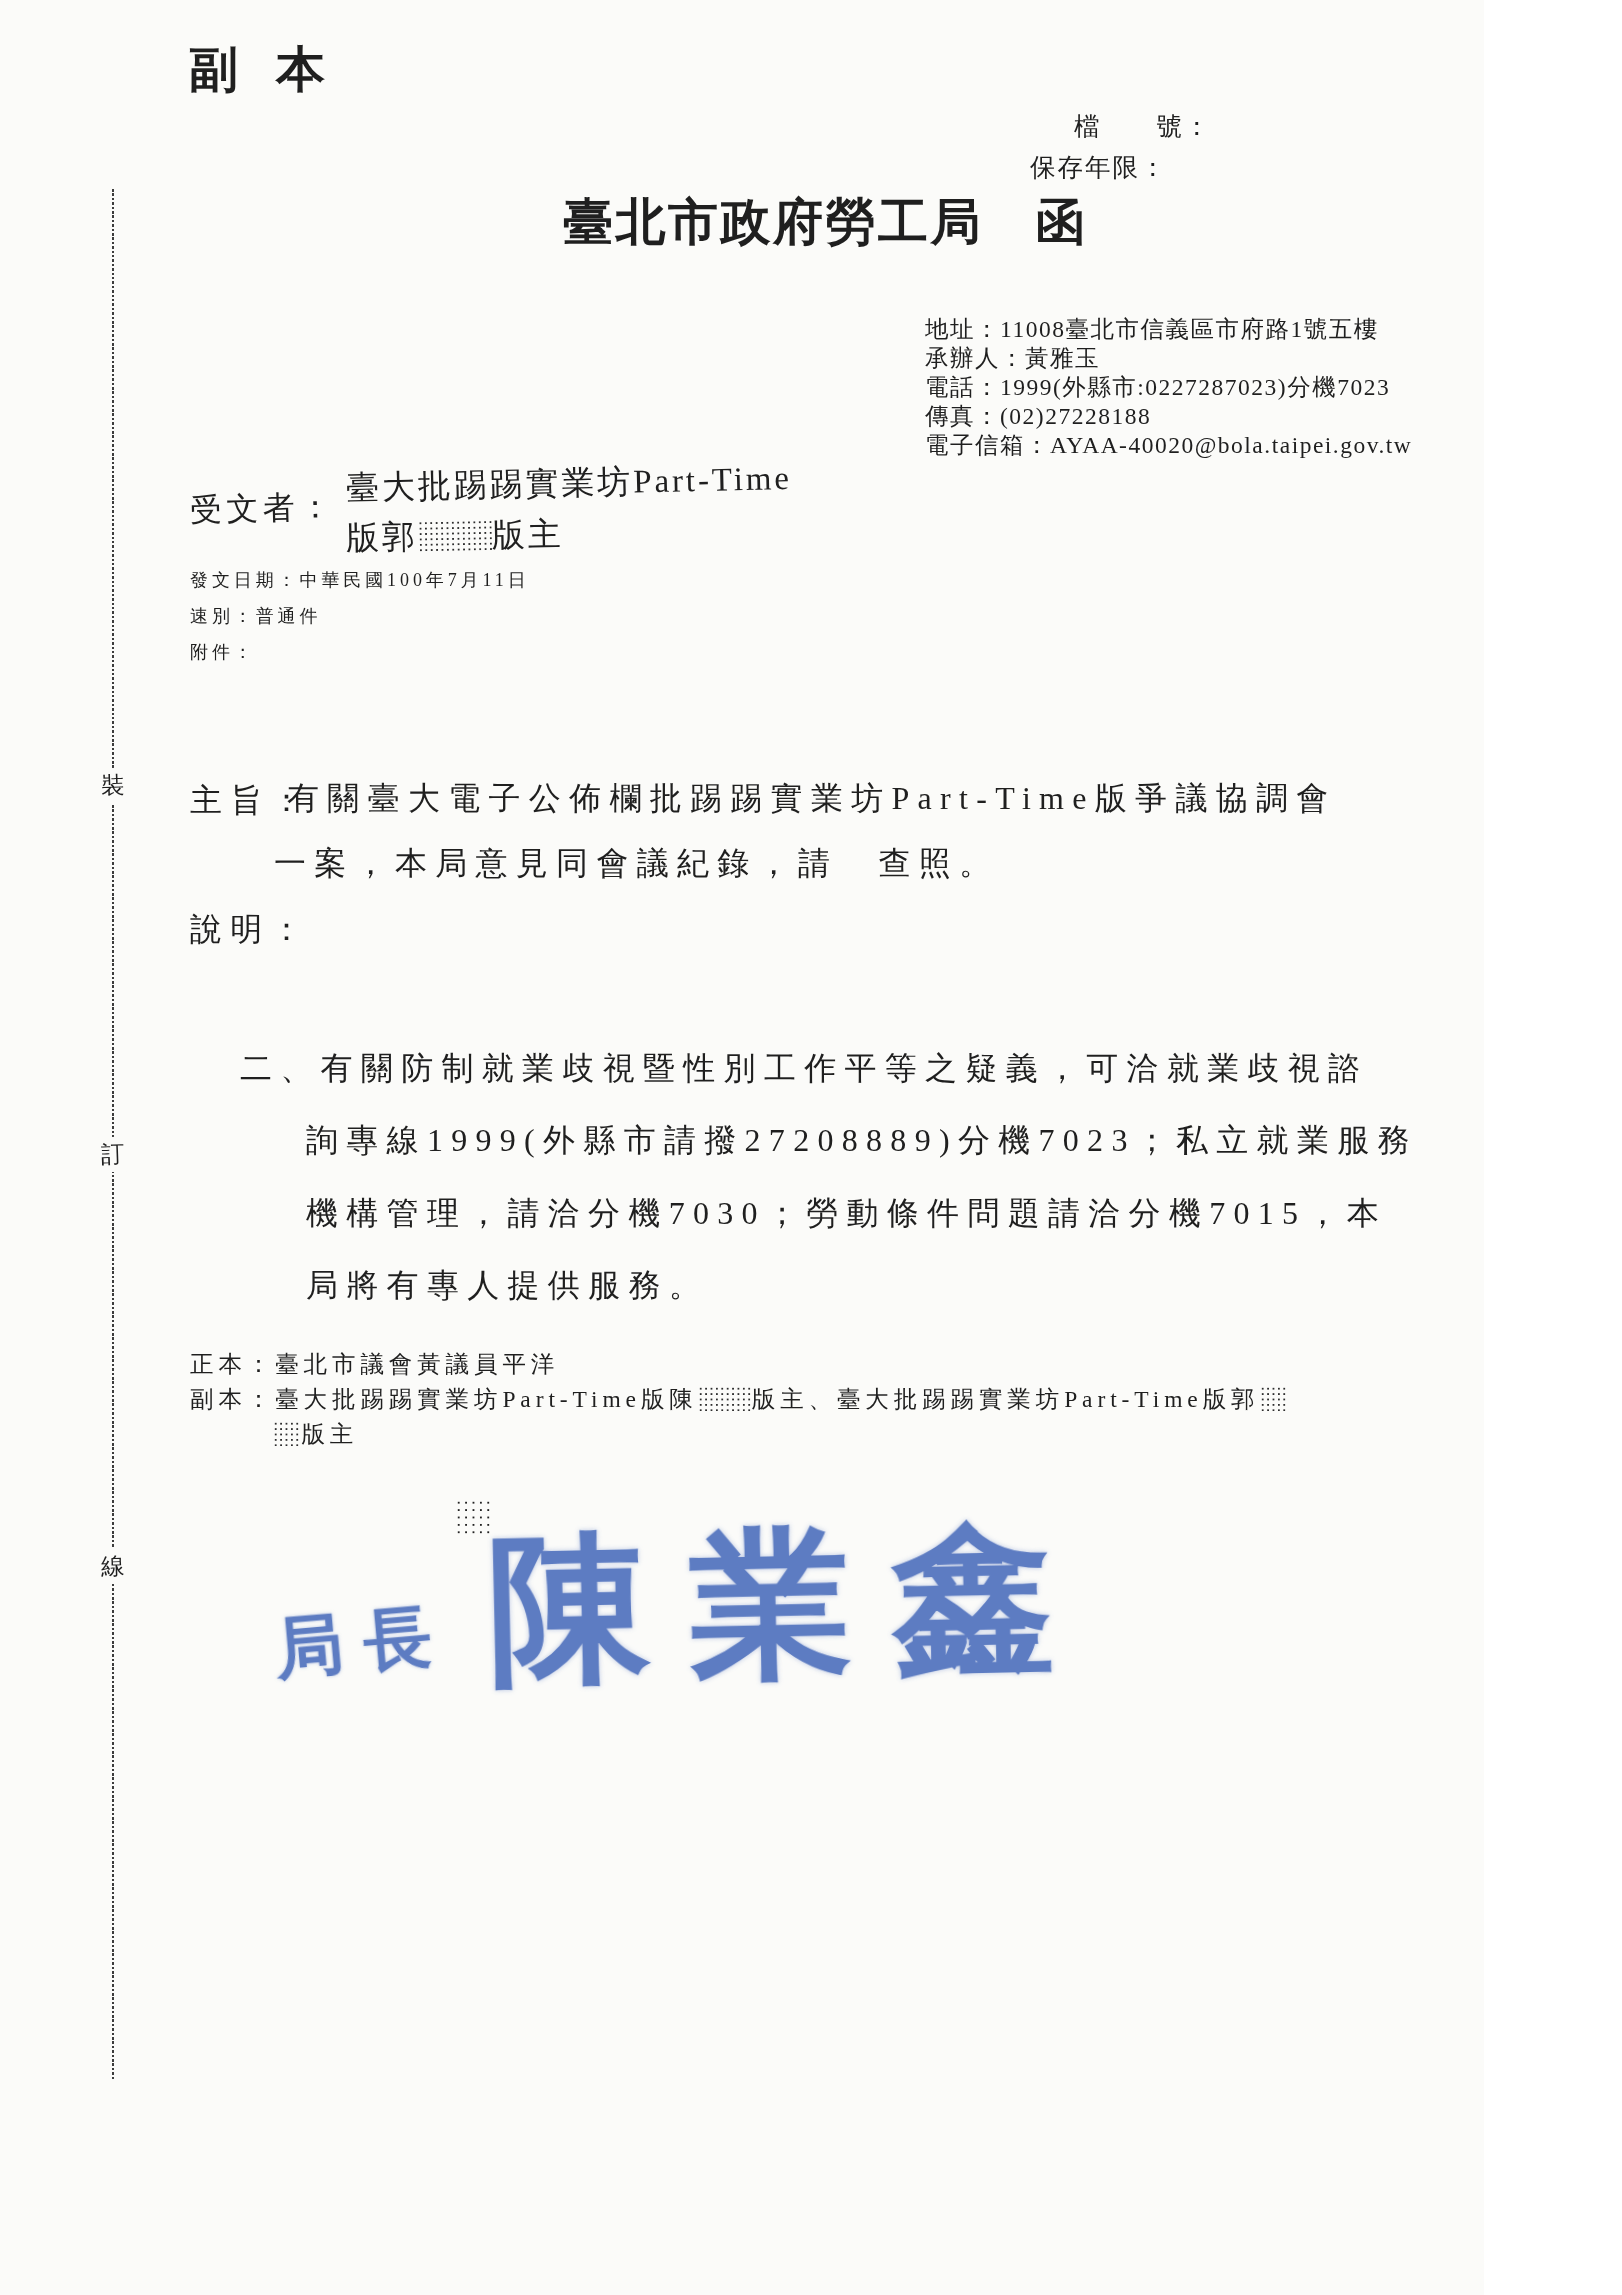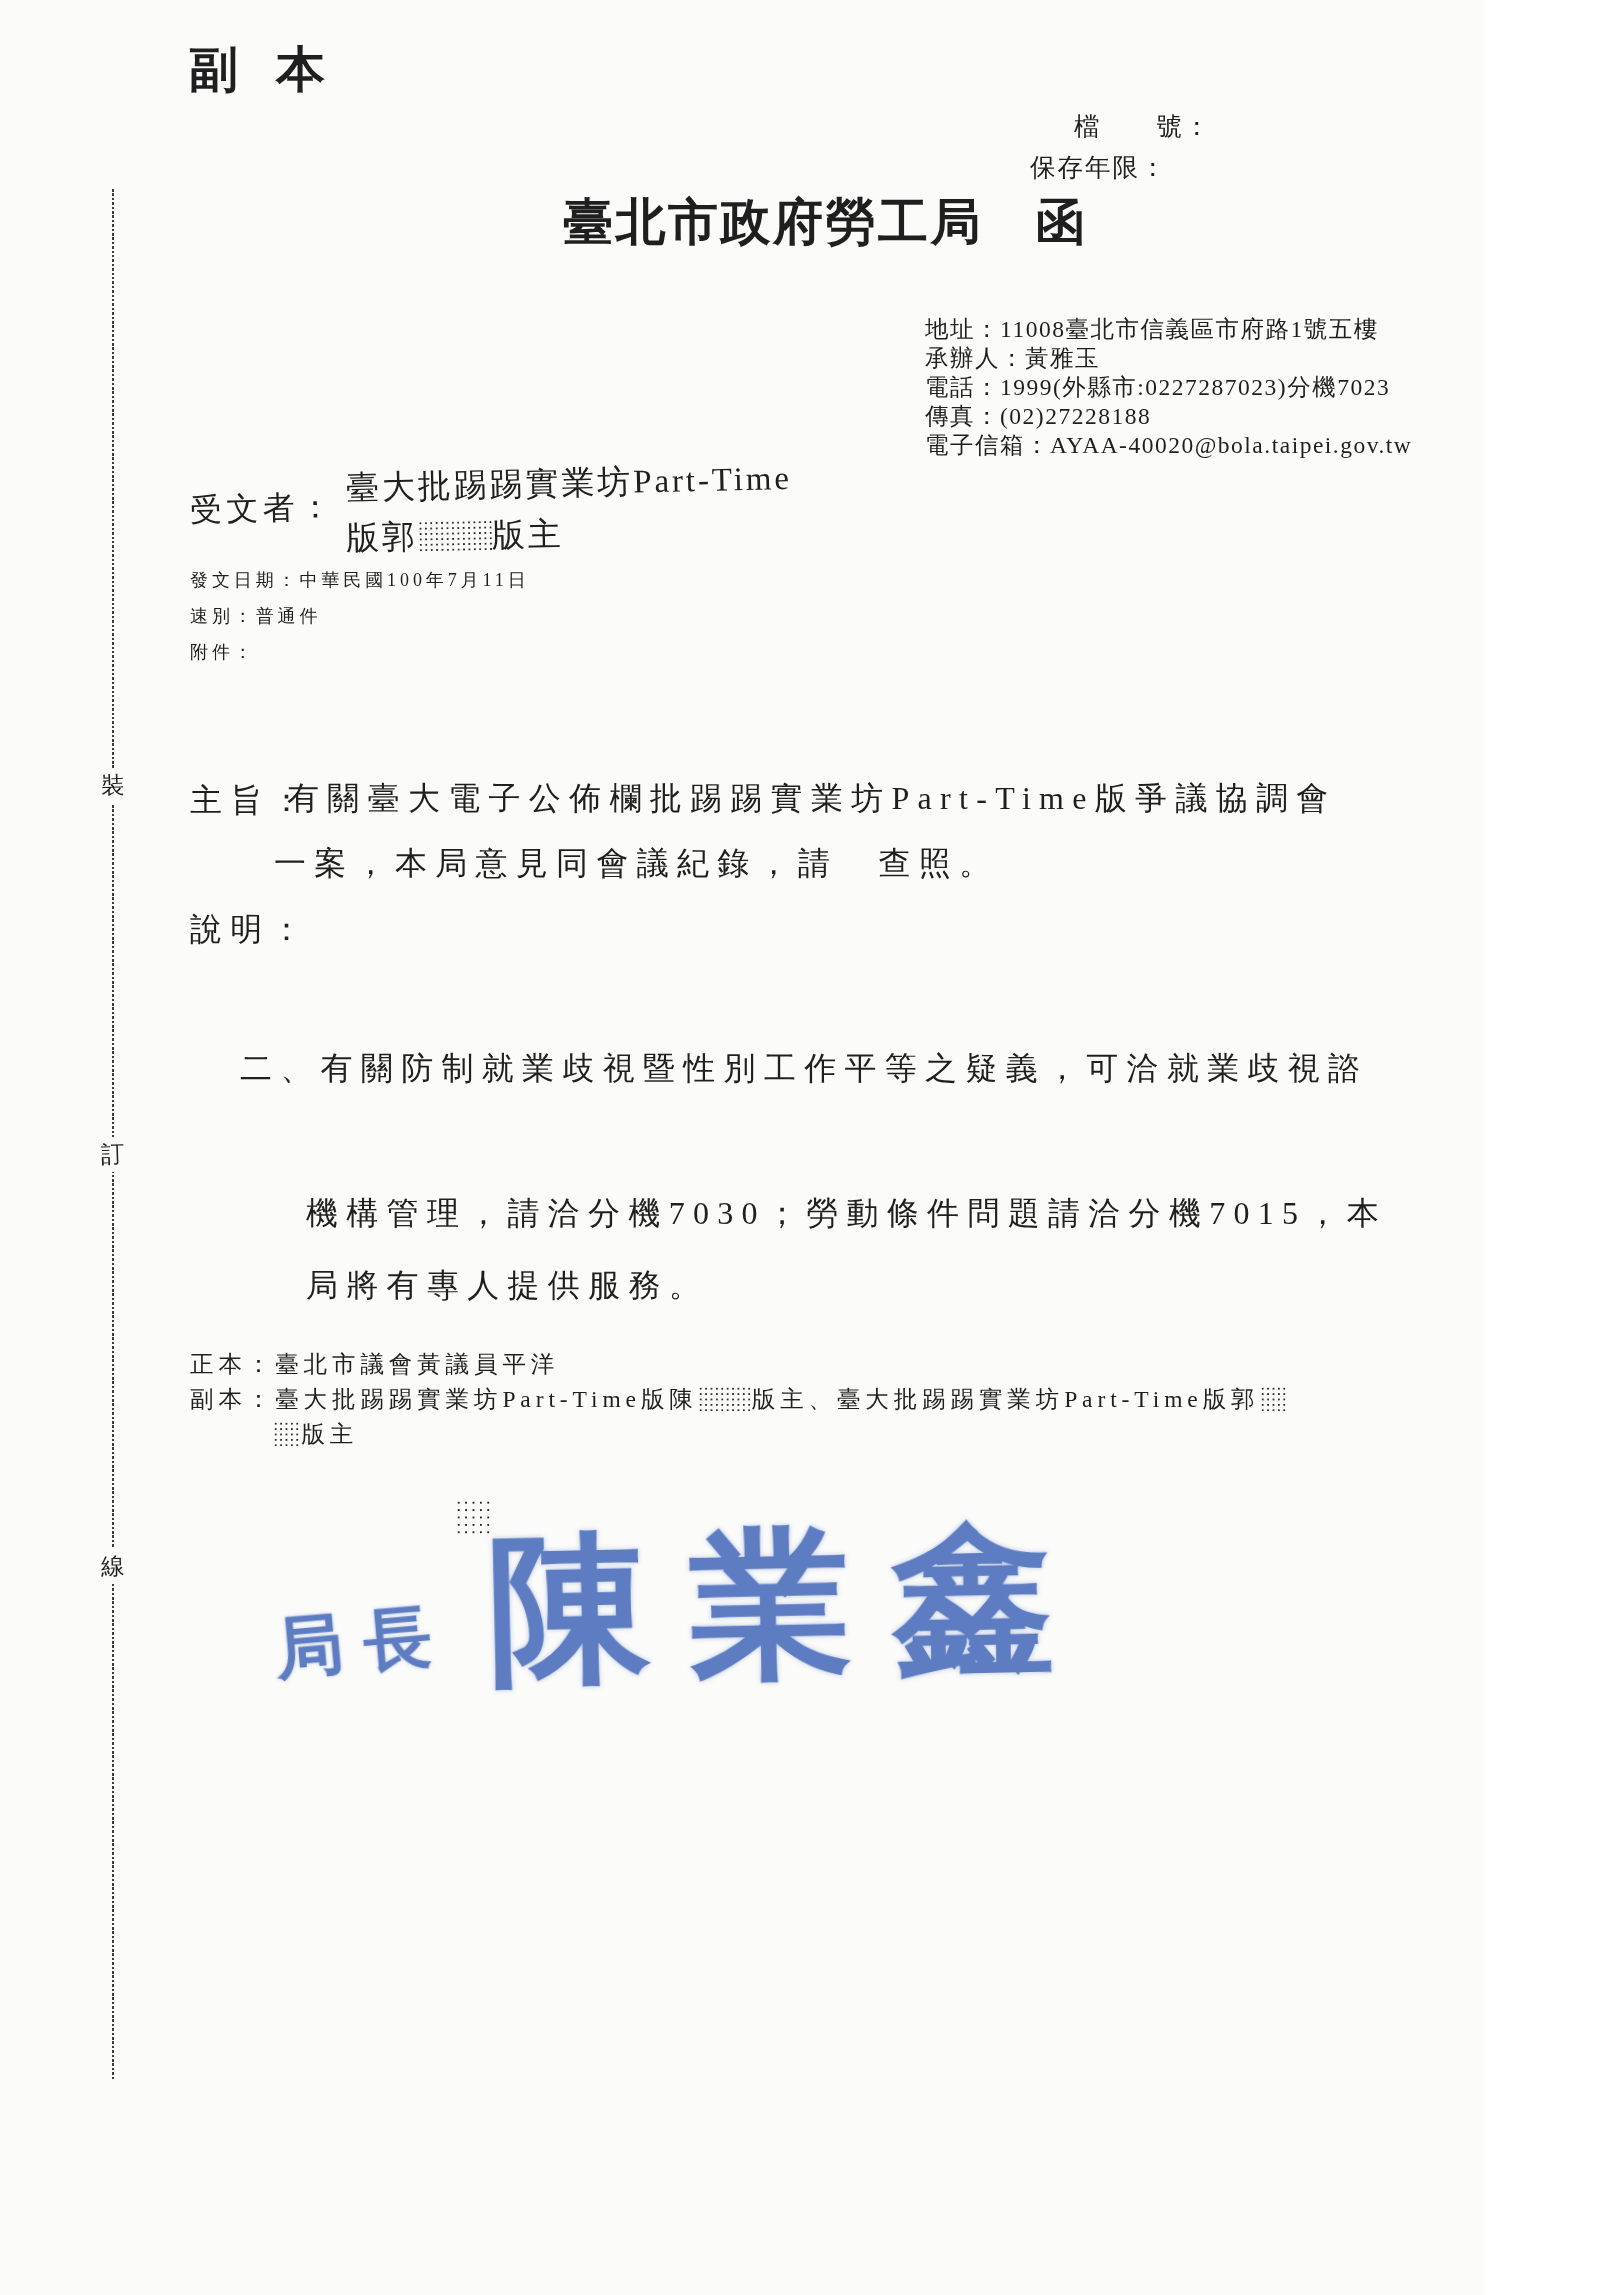--- a/index.html
+++ b/index.html
@@ -129,20 +129,21 @@
     <div>速別：普通件</div>
     <div>附件：</div>
   </div>
 
   <div class="abs body-line subject-label">主旨：</div>
   <div class="abs body-line subject-l1">有關臺大電子公佈欄批踢踢實業坊Part-Time版爭議協調會</div>
   <div class="abs body-line subject-l2">一案，本局意見同會議紀錄，請　查照。</div>
 
   <div class="abs body-line explain-label">說明：</div>
   <div class="abs body-line item2-l1">二、有關防制就業歧視暨性別工作平等之疑義，可洽就業歧視諮</div>
+  <div class="abs body-line item2-l2">詢專線1999(外縣市請撥27208889)分機7023；私立就業服務</div>
   <div class="abs body-line item2-l3">機構管理，請洽分機7030；勞動條件問題請洽分機7015，本</div>
   <div class="abs body-line item2-l4">局將有專人提供服務。</div>
 
   <div class="abs dist dist-original">正本：臺北市議會黃議員平洋</div>
   <div class="abs dist dist-copy-l1">
     <span>副本：臺大批踢踢實業坊Part-Time版陳</span><span class="redact redact-copy"></span><span>版主、臺大批踢踢實業坊Part-Time版郭</span><span class="redact redact-copy-sm"></span>
   </div>
   <div class="abs dist dist-copy-l2">
     <span class="redact redact-copy-sm"></span><span>版主</span>
   </div>

